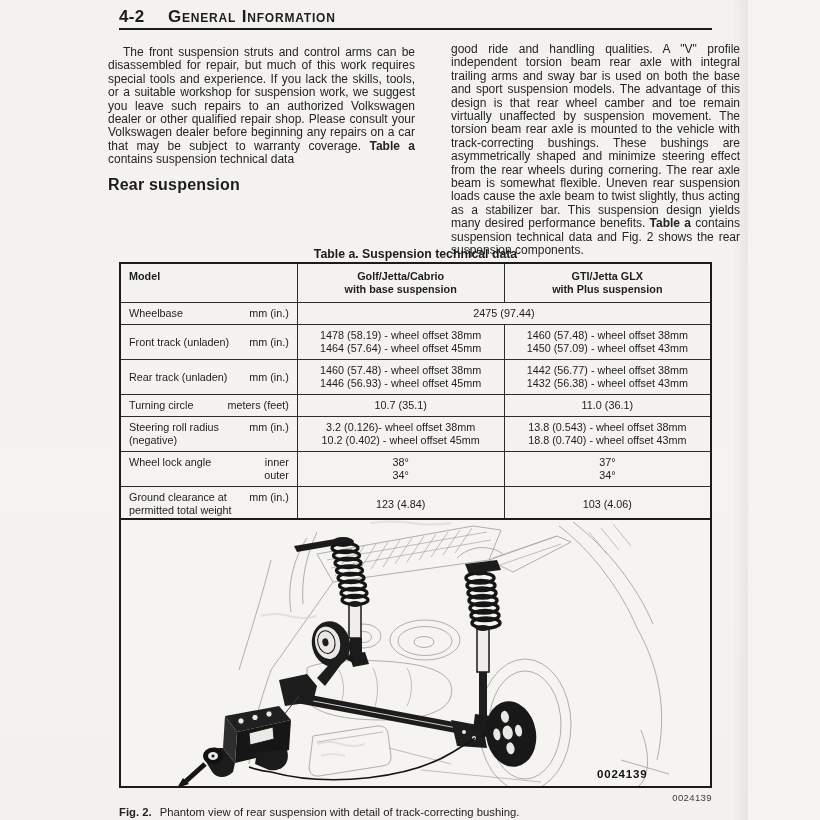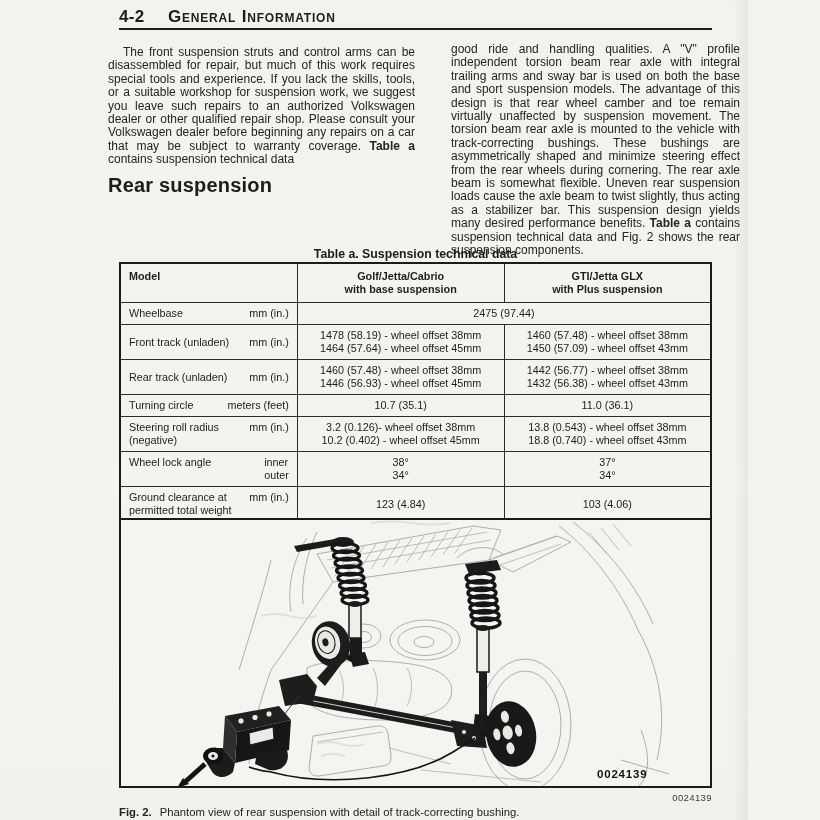--- a/index.html
+++ b/index.html
@@ -17,41 +17,41 @@
              font-variant:small-caps;letter-spacing:.8px;color:#1d1d1d;}
   .hdr-rule{position:absolute;left:119px;top:28px;width:593px;height:2px;background:#1c1c1c;}
 
   
   .col{position:absolute;font-size:12px;line-height:13.4px;text-align:justify;color:#242424;}
   .col-left{left:108px;top:46px;width:307px;}
   .col-right{left:427px;top:43px;width:289px;margin-left:24px;}
   .col p{margin:0;}
   .col p.indent{text-indent:15px;}
   .col b{font-weight:700;}
-  h2.sub{margin:9px 0 7px 0;font-size:20px;line-height:18px;font-weight:700;
+  h2.sub{margin:9px 0 7px 0;font-size:16px;line-height:18px;font-weight:700;
          text-align:left;color:#1c1c1c;letter-spacing:.2px;}
 
   
   .tbl-title{position:absolute;left:119px;top:247px;width:593px;text-align:center;
              font-size:12.3px;font-weight:700;color:#1c1c1c;}
   .spec-table{position:absolute;left:119px;top:262px;width:593px;border-collapse:collapse;
               table-layout:fixed;font-size:10.8px;line-height:13px;color:#1d1d1d;
               border:2px solid #1b1b1b;}
   .spec-table th,.spec-table td{border-left:1px solid #2c2c2c;padding:4px 8px;
               white-space:pre-line;vertical-align:middle;}
   .spec-table th:first-child,.spec-table td:first-child{border-left:none;}
   .spec-table thead th{border-bottom:1px solid #2c2c2c;font-weight:700;
               text-align:center;vertical-align:top;padding-top:6px;padding-bottom:6px;}
   .spec-table thead th.h-model{text-align:left;}
   .spec-table tbody td{border-top:1px solid #2c2c2c;}
   .spec-table tbody tr:first-child td{border-top:none;}
   .c-val{text-align:center;}
   .cell-flex{display:flex;justify-content:space-between;align-items:flex-start;gap:6px;}
   .cell-flex .lab{white-space:pre-line;text-align:left;}
-  .cell-flex .unit{white-space:pre-line;text-align:left;flex-shrink:0;}
+  .cell-flex .unit{white-space:pre-line;text-align:right;flex-shrink:0;}
 
   
   .fig-box{position:absolute;left:119px;top:518px;width:593px;height:270px;
            box-sizing:border-box;border:2px solid #1b1b1b;background:#f5f4f1;overflow:hidden;}
   .fig-num-below{position:absolute;left:119px;top:792px;width:593px;text-align:right;
            font-size:9.5px;color:#3c3c3c;letter-spacing:.4px;}
   .fig-caption{position:absolute;left:119px;top:806px;width:600px;font-size:11.3px;
            color:#222;}
   .fig-caption b{font-weight:700;margin-right:8px;}
 </style>

